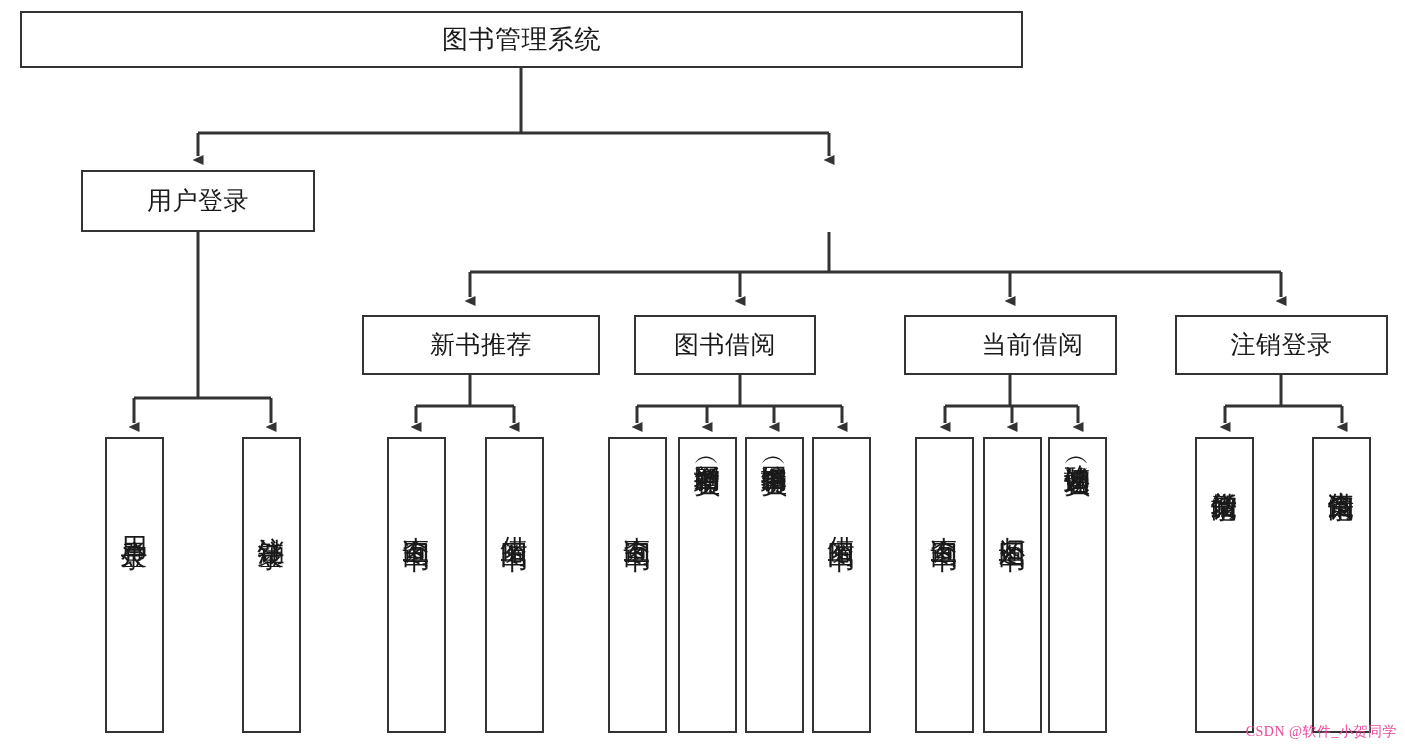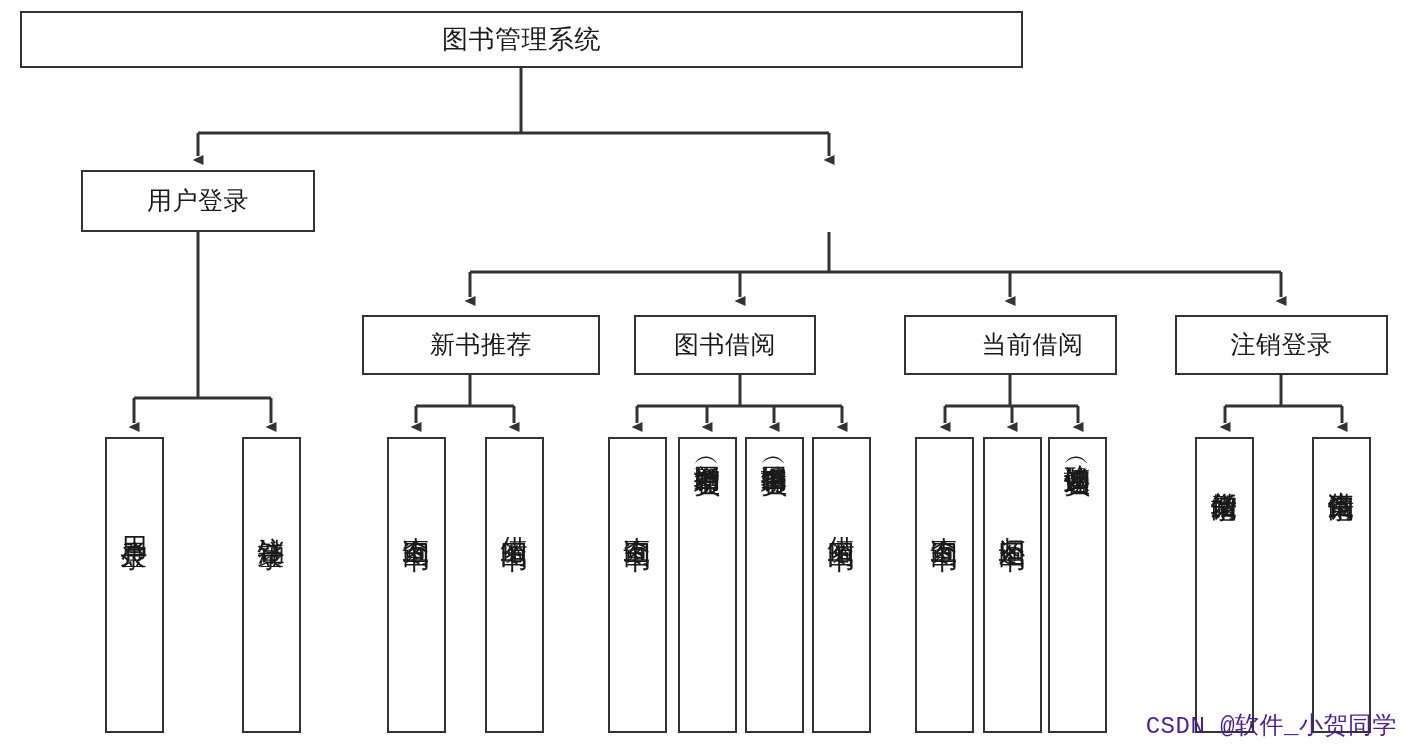--- a/index.html
+++ b/index.html
@@ -62,26 +62,26 @@
     white-space: nowrap;
   }
   .node.leaf.tall-text .label {
     font-size: 26px;
     letter-spacing: 1px;
   }
   .watermark {
     position: absolute;
     right: 8px;
     bottom: 6px;
-    font-size: 24px;
-    color: #4c1d95;
+    font-size: 14px;
+    color: #ec4899;
     letter-spacing: 0.5px;
     z-index: 5;
     white-space: nowrap;
-    font-family: Liberation Mono, monospace;
+    font-family: Liberation Serif, serif;
   }
 </style>
 </head>
 <body>
 
 <div id="canvas">
 
   <svg id="edges" viewBox="0 0 1405 747" xmlns="http://www.w3.org/2000/svg">
     <defs>
       <marker id="arrow" markerWidth="10" markerHeight="11" refX="1" refY="5.5" orient="auto" markerUnits="userSpaceOnUse">

